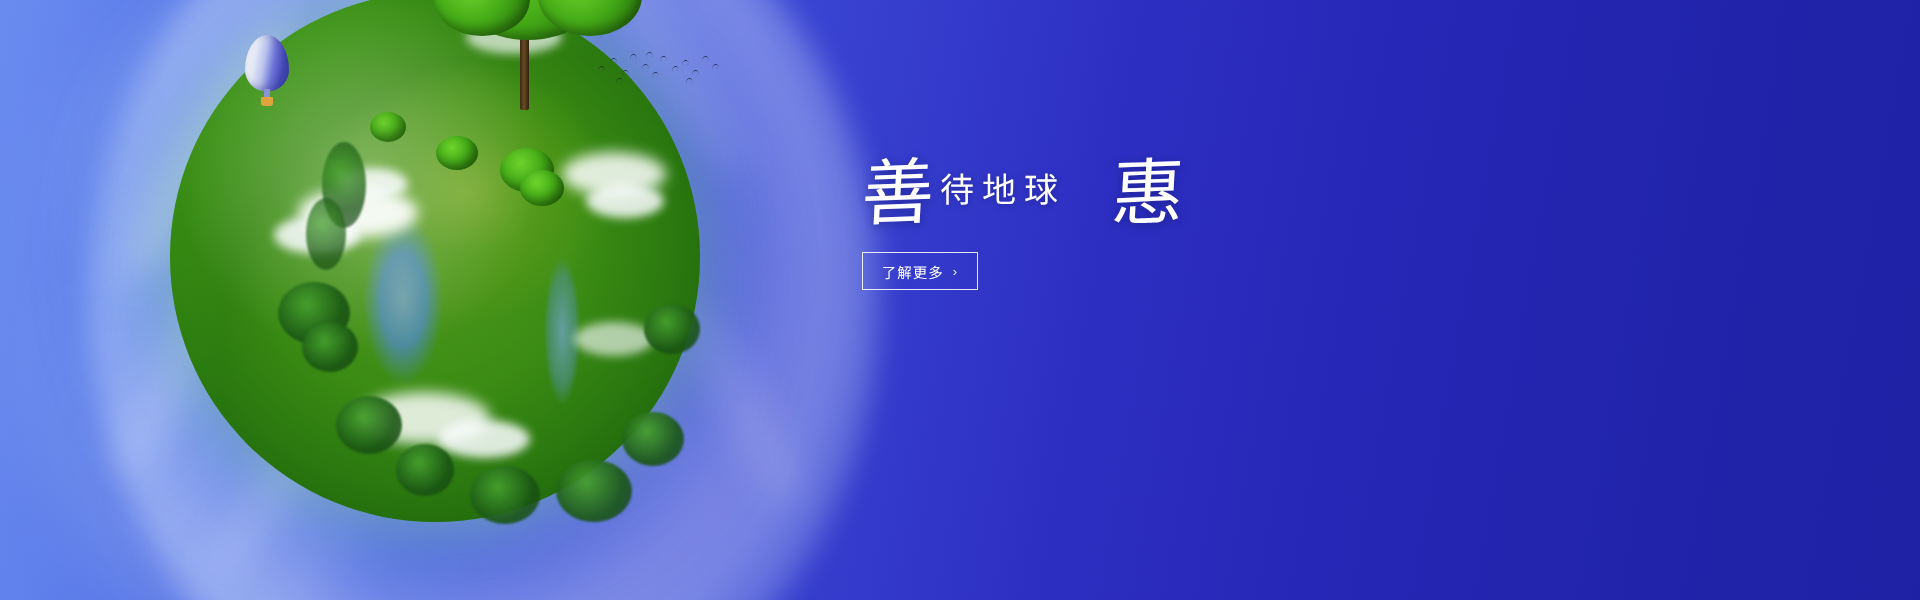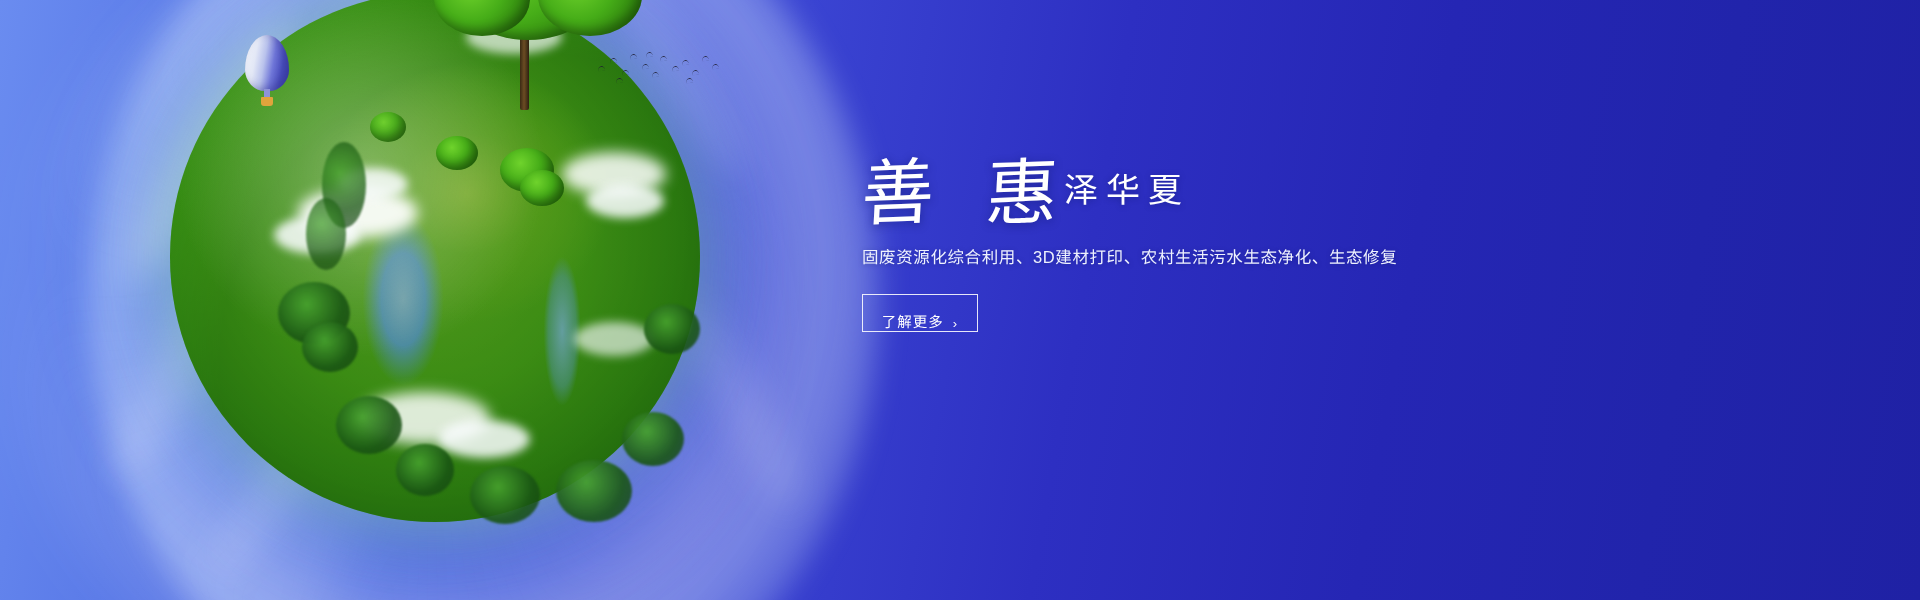--- a/index.html
+++ b/index.html
@@ -141,21 +141,21 @@
     text-shadow:0 1px 6px rgba(10,20,90,.38);
   }
   .desc{
     margin-top:18px;
     font-size:16.5px;letter-spacing:.6px;font-weight:400;
     color:#eef1fe;
     text-shadow:0 1px 5px rgba(10,20,90,.35);
   }
   .cta{
     margin-top:26px;
-    display:inline-flex;align-items:flex-end;justify-content:center;
+    display:inline-flex;align-items:center;justify-content:center;
     width:116px;height:38px;
     border:1px solid rgba(255,255,255,.88);
     background:transparent;color:#fff;
     font-size:14.5px;letter-spacing:1px;
     cursor:pointer;
     box-sizing:border-box;
   }
   .cta .chev{margin-left:9px;font-size:13px;opacity:.95;}
 </style>
 </head>
@@ -231,27 +231,26 @@
     <span class="bird" style="left:116px;top:14px;"></span>
     <span class="bird" style="left:50px;top:2px;"></span>
     <span class="bird" style="left:20px;top:28px;"></span>
     <span class="bird" style="left:90px;top:28px;"></span>
   </div>
 
   <div class="copy">
 
     <div class="headline">
       <span class="brush">善</span>
+      <span class="serifgrp">待地球</span>
       <span class="gap"></span>
       <span class="brush">惠</span>
-      <span class="serifgrp">泽华夏</span>
     </div>
 
 
-    <div class="desc">固废资源化综合利用、3D建材打印、农村生活污水生态净化、生态修复</div>
 
     <div class="cta">
       <span>了解更多</span>
       <span class="chev">›</span>
     </div>
 
   </div>
 </div>
 
 </body></html>

